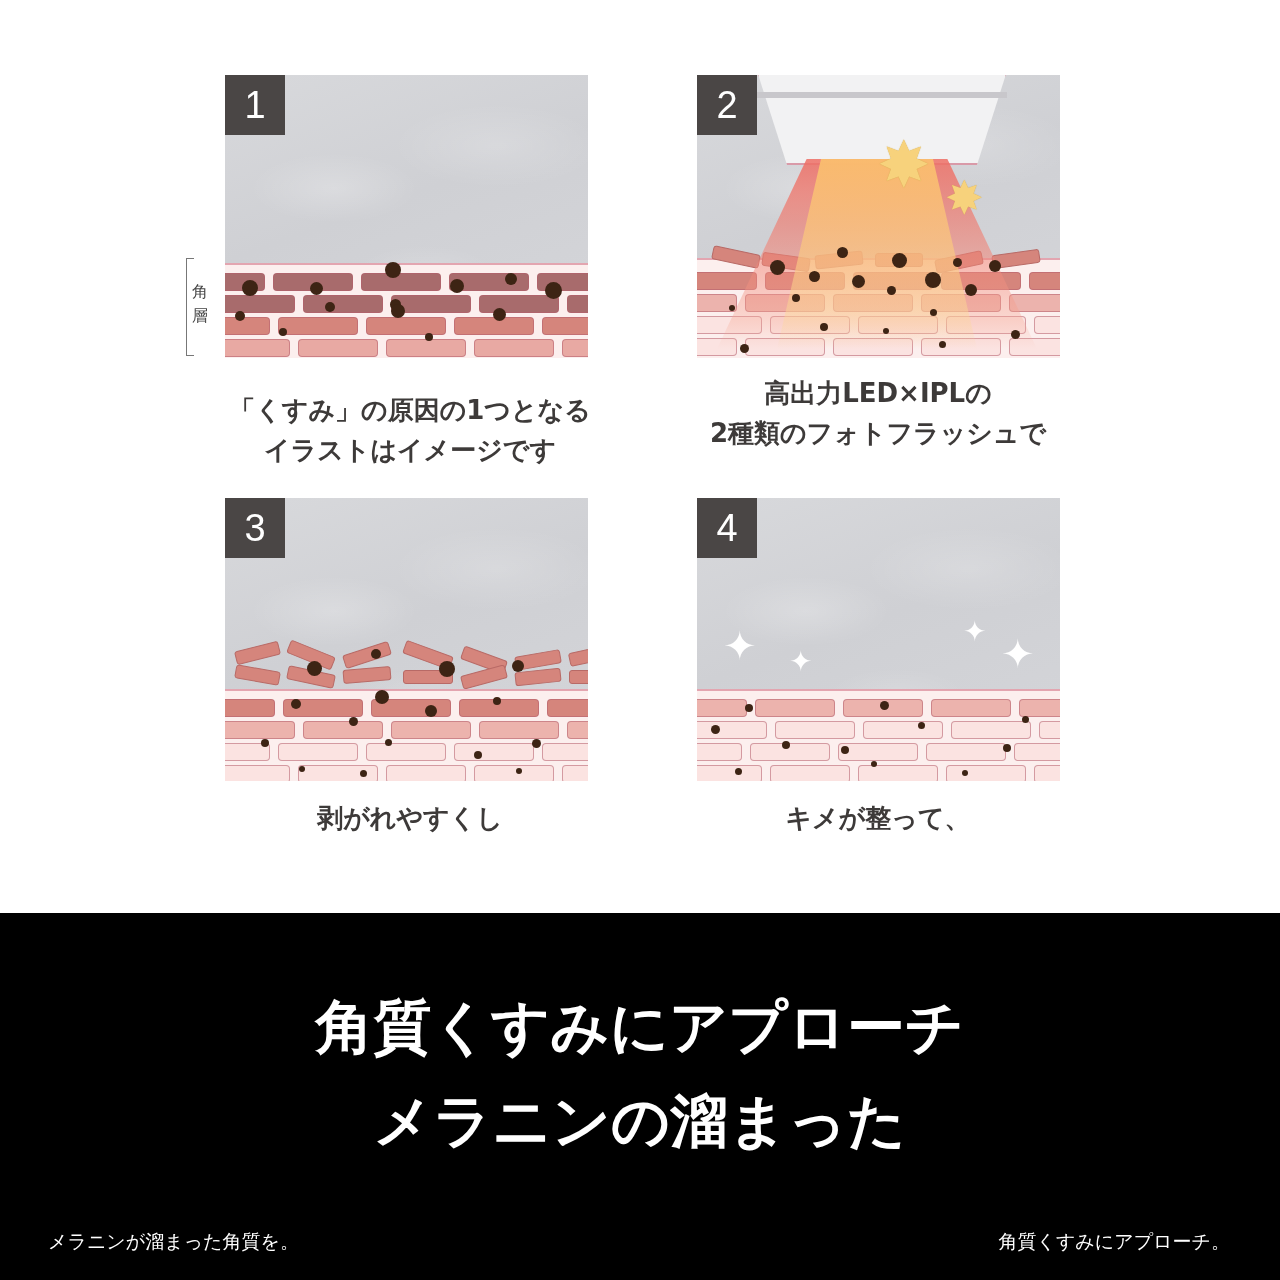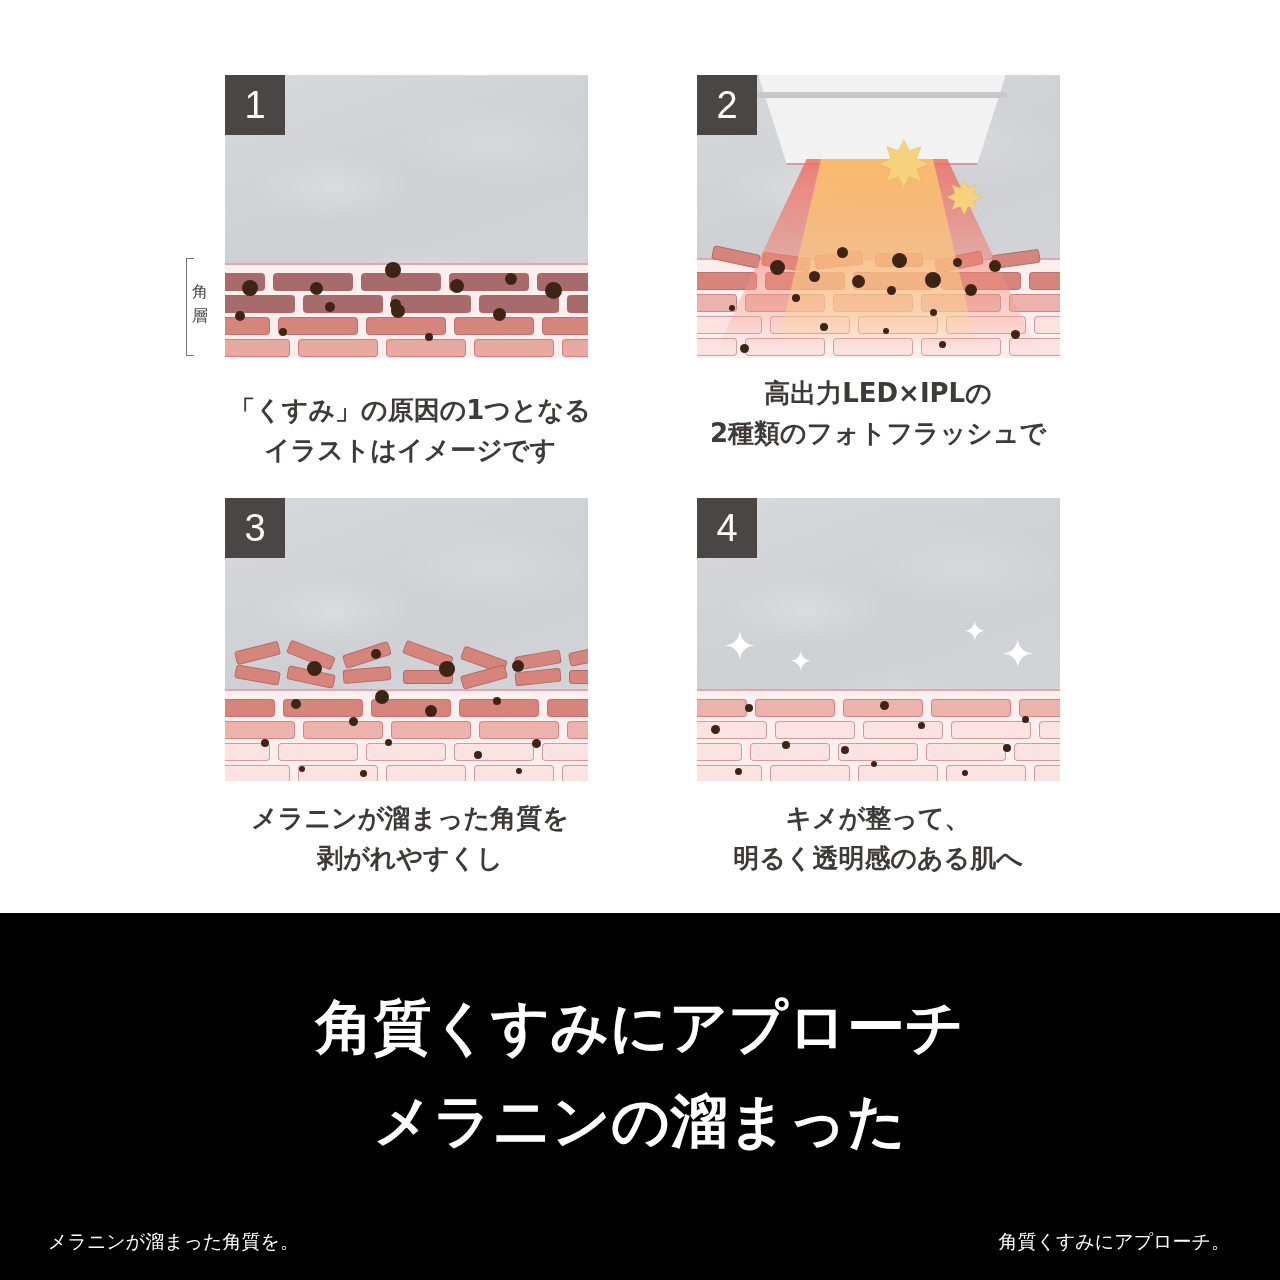--- a/index.html
+++ b/index.html
@@ -264,21 +264,20 @@
   <div class="dot" style="left:36px; top:241px; width:8px; height:8px;"></div>
   <div class="dot" style="left:160px; top:241px; width:7px; height:7px;"></div>
   <div class="dot" style="left:307px; top:241px; width:9px; height:9px;"></div>
   <div class="dot" style="left:249px; top:253px; width:8px; height:8px;"></div>
   <div class="dot" style="left:74px; top:268px; width:6px; height:6px;"></div>
   <div class="dot" style="left:135px; top:272px; width:7px; height:7px;"></div>
   <div class="dot" style="left:291px; top:270px; width:6px; height:6px;"></div>
   <div class="badge">3</div>
 </div>
 <div class="caption" style="left:180px; top:798px;">
-  <div>メラニンが溜まった角質を</div>
   <div>剥がれやすくし</div>
 </div>
 
 <div class="panel" style="left:697px; top:498px;">
   <div class="sky-tex"></div>
   <div class="sparkle" style="left:26px; top:128px; font-size:40px;">✦</div>
   <div class="sparkle" style="left:92px; top:150px; font-size:28px;">✦</div>
   <div class="sparkle" style="left:266px; top:120px; font-size:28px;">✦</div>
   <div class="sparkle" style="left:304px; top:136px; font-size:40px;">✦</div>
   <div class="skin" style="height:92px;">
@@ -319,21 +318,20 @@
   <div class="dot" style="left:85px; top:243px; width:8px; height:8px;"></div>
   <div class="dot" style="left:144px; top:248px; width:8px; height:8px;"></div>
   <div class="dot" style="left:306px; top:246px; width:8px; height:8px;"></div>
   <div class="dot" style="left:174px; top:263px; width:6px; height:6px;"></div>
   <div class="dot" style="left:38px; top:270px; width:7px; height:7px;"></div>
   <div class="dot" style="left:265px; top:272px; width:6px; height:6px;"></div>
   <div class="badge">4</div>
 </div>
 <div class="caption" style="left:648px; top:798px;">
   <div>キメが整って、</div>
-  <div>明るく透明感のある肌へ</div>
 </div>
 
 <div class="band">
   <div class="headline" style="top:67px;">
     <div>角質くすみにアプローチ</div>
     <div>メラニンの溜まった</div>
   </div>
   <div class="note" style="left:48px; top:316px;">メラニンが溜まった角質を。</div>
   <div class="note" style="right:50px; top:316px;">角質くすみにアプローチ。</div>
 </div>

